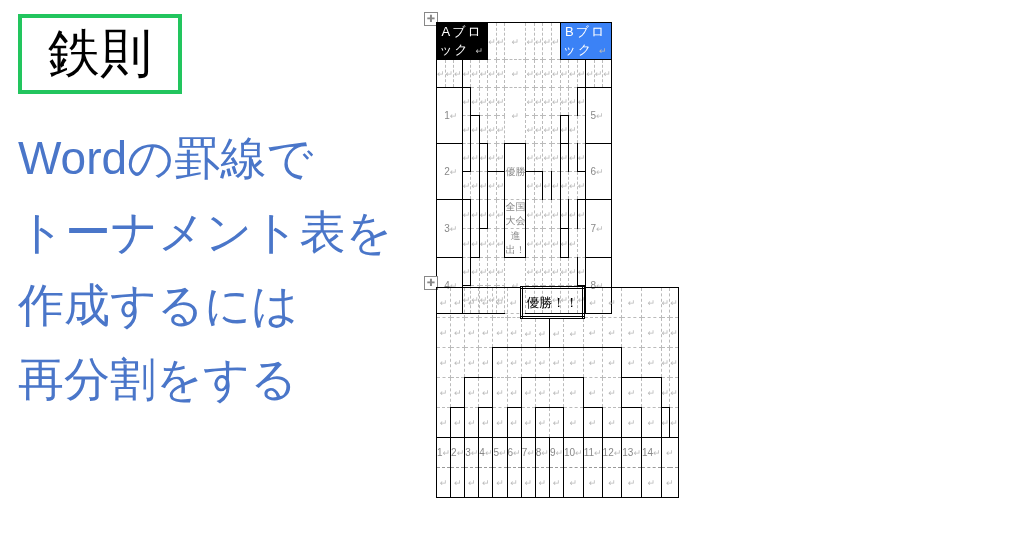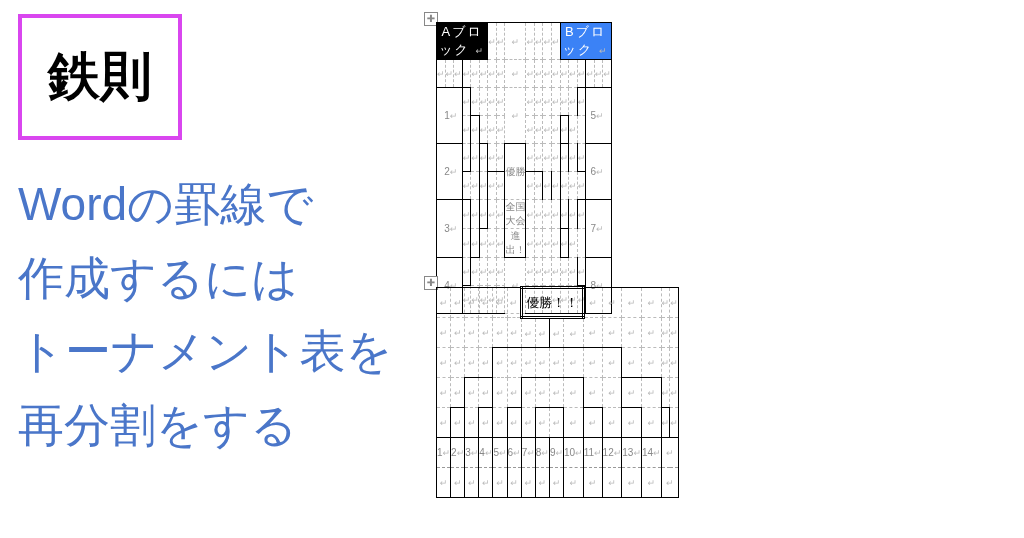--- a/index.html
+++ b/index.html
@@ -1,19 +1,19 @@
 <!DOCTYPE html>
 <html><head>
 <meta charset="utf-8">
 <style>
 * { box-sizing: border-box; margin: 0; padding: 0; }
 body { width: 1024px; height: 538px; background: #fff; font-family: "Meiryo", "Hiragino Kaku Gothic ProN", sans-serif; overflow: hidden; position: relative; }
 
 .left-panel { position: absolute; left: 18px; top: 14px; width: 400px; }
-.rule-box { border: 4px solid #d946ef; padding: 24px 26px; display: inline-block; font-size: 52px; font-weight: bold; font-family: "MS Mincho", serif; }
+.rule-box { border: 4px solid #22c55e; padding: 1px 26px; display: inline-block; font-size: 52px; font-weight: normal; font-family: "MS Mincho", serif; }
 .desc { margin-top: 28px; font-size: 46px; line-height: 1.6; color: #4a76c9; }
 .desc .red { color: #e53935; }
 
 .tables { position: absolute; left: 428px; top: 6px; }
 
 .move-handle { position: absolute; width: 14px; height: 14px; border: 1px solid #888; background: #fff; font-size: 10px; text-align: center; line-height: 12px; color: #888; }
 .move-handle::before { content: "✚"; }
 
 
 .top-table { position: absolute; left: 8px; top: 16px; border-collapse: collapse; }
@@ -42,22 +42,22 @@
 
 .pmark::after { content: "↵"; color: #bbb; font-size: 9px; }
 </style>
 </head>
 <body>
 
 <div class="left-panel">
   <div class="rule-box">鉄則</div>
   <div class="desc">
     <div>Wordの罫線で</div>
+    <div>トーナメント表を</div>
     <div>作成するには</div>
-    <div>トーナメント表を</div>
     <div>再分割をする</div>
   </div>
 </div>
 
 <div class="tables">
 
   <div class="move-handle" style="left:-4px; top:6px;"></div>
 
   <table class="top-table">
 

